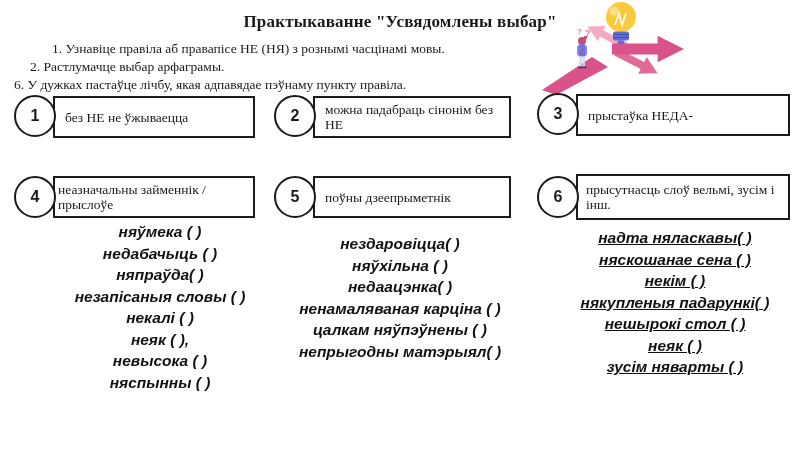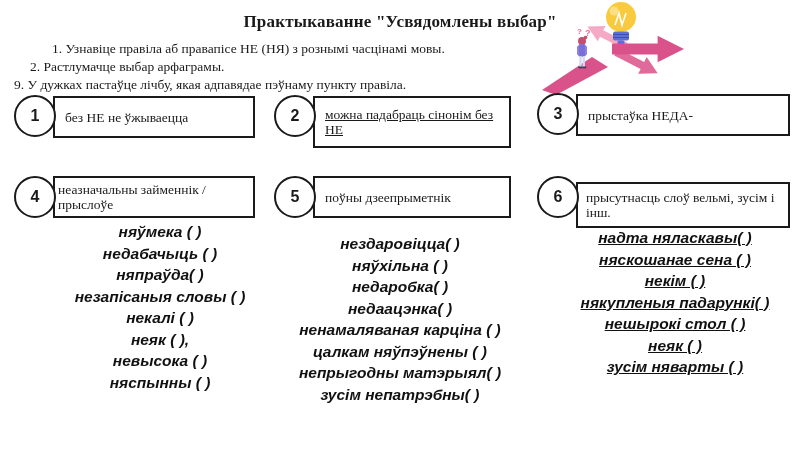--- a/index.html
+++ b/index.html
@@ -19,44 +19,44 @@
     position:absolute;width:38px;height:38px;border:2px solid #1a1a1a;border-radius:50%;
     display:flex;align-items:center;justify-content:center;background:#fff;z-index:2;
     font-family:"Liberation Sans",sans-serif;font-weight:bold;font-size:16px;
   }
   .rulebox{
     position:absolute;border:2px solid #1a1a1a;background:#fff;z-index:1;
     display:flex;align-items:center;font-size:13.5px;line-height:15px;
     padding-left:10px;padding-right:0;box-sizing:border-box;
   }
   .c1{left:14px;top:95px;} .b1{left:53px;top:96px;width:202px;height:42px;}
-  .c2{left:274px;top:95px;}.b2{left:313px;top:96px;width:198px;height:52px;text-decoration:underline;}
+  .c2{left:274px;top:95px;}.b2{left:313px;top:96px;width:198px;height:42px;}
   .c3{left:537px;top:93px;} .b3{left:576px;top:94px;width:214px;height:42px;}
   .c4{left:14px;top:176px;} .b4{left:53px;top:176px;width:202px;height:42px;padding-left:3px;padding-right:20px;}
   .c5{left:274px;top:176px;}.b5{left:313px;top:176px;width:198px;height:42px;}
-  .c6{left:537px;top:176px;}.b6{left:576px;top:182px;width:214px;height:46px;padding-left:8px;}
+  .c6{left:537px;top:176px;}.b6{left:576px;top:174px;width:214px;height:46px;padding-left:8px;}
   .wordcol{
     position:absolute;text-align:center;
     font-family:"Liberation Sans",sans-serif;font-weight:bold;font-style:italic;
     font-size:15.5px;line-height:21.5px;color:#111;
   }
   .wc1{left:55px;top:221px;width:210px;}
   .wc2{left:283px;top:233px;width:234px;}
   .wc3{left:556px;top:227px;width:238px;text-decoration:underline;}
   .word{display:block;}
   .illu{position:absolute;left:542px;top:0;width:165px;height:95px;}
 </style>
 </head>
 <body>
 
 <div class="title">Практыкаванне "Усвядомлены выбар"</div>
 
 <div class="instr i1">1. Узнавіце правіла аб правапісе НЕ (НЯ) з рознымі часцінамі мовы.</div>
 <div class="instr i2">2. Растлумачце выбар арфаграмы.</div>
-<div class="instr i3">9. У дужках пастаўце лічбу, якая адпавядае пэўнаму пункту правіла.</div>
+<div class="instr i3">6. У дужках пастаўце лічбу, якая адпавядае пэўнаму пункту правіла.</div>
 
 <svg class="illu" viewBox="0 0 165 95" xmlns="http://www.w3.org/2000/svg">
   <defs>
     <path id="arr" d="M0,-5 L38,-5 L38,-12 L60,0 L38,12 L38,5 L0,5 Z"></path>
   </defs>
   <g>
     <use href="#arr" transform="translate(84,46) rotate(-153) scale(0.72)" fill="#f4a9c5"></use>
     <use href="#arr" transform="translate(74,52) rotate(27) scale(0.78)" fill="#e06b9a"></use>
     <use href="#arr" transform="translate(70,49) scale(1.2,1.1)" fill="#d9538a"></use>
     <polygon points="0,90 50,57 66,67 14,95" fill="#d9538a"></polygon>
@@ -121,26 +121,24 @@
   <span class="word">незапісаныя словы ( )</span>
   <span class="word">некалі ( )</span>
   <span class="word">неяк ( ),</span>
   <span class="word">невысока ( )</span>
   <span class="word">няспынны ( )</span>
 </div>
 
 <div class="wordcol wc2">
   <span class="word">нездаровіцца( )</span>
   <span class="word">няўхільна ( )</span>
-  <span class="word">недаробка( )</span>
   <span class="word">недаацэнка( )</span>
   <span class="word">ненамаляваная карціна ( )</span>
   <span class="word">цалкам няўпэўнены ( )</span>
   <span class="word">непрыгодны матэрыял( )</span>
-  <span class="word">зусім непатрэбны( )</span>
 </div>
 
 <div class="wordcol wc3">
   <span class="word">надта няласкавы( )</span>
   <span class="word">няскошанае сена ( )</span>
   <span class="word">некім ( )</span>
   <span class="word">някупленыя падарункі( )</span>
   <span class="word">нешырокі стол  ( )</span>
   <span class="word">неяк ( )</span>
   <span class="word">зусім няварты ( )</span>

